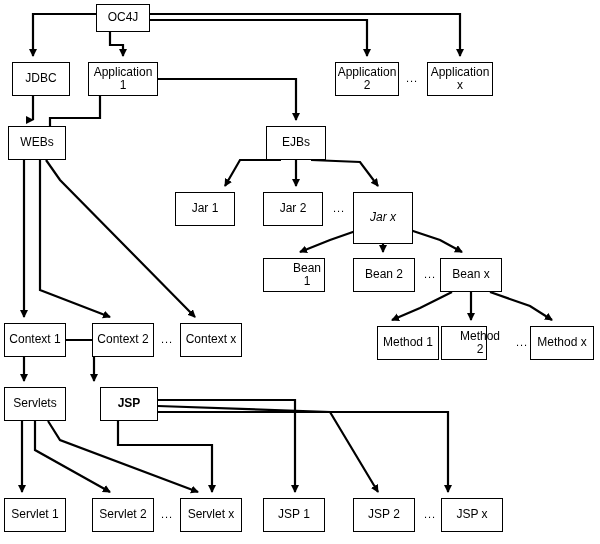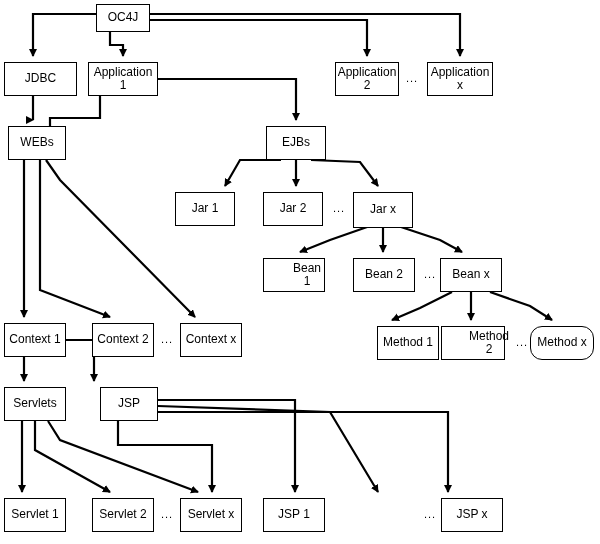--- a/index.html
+++ b/index.html
@@ -111,44 +111,45 @@
 
       <path d="M 158,400 L 295,400 L 295,492"></path>
 
       <path d="M 158,406 L 330,412 L 378,492"></path>
 
       <path d="M 158,412 L 448,412 L 448,492"></path>
     </g>
   </svg>
 
   <div class="node" style="left:96px;  top:4px;   width:54px; height:28px;">OC4J</div>
-  <div class="node" style="left:4px;   top:62px;  width:73px; height:34px;">JDBC</div>
+  <div class="node" style="left:12px;   top:62px;  width:58px; height:34px;">JDBC</div>
   <div class="node" style="left:88px;  top:62px;  width:70px; height:34px;">Application 1</div>
   <div class="node" style="left:335px; top:62px;  width:64px; height:34px;">Application 2</div>
   <div class="node" style="left:427px; top:62px;  width:66px; height:34px;">Application x</div>
   <div class="node" style="left:8px;   top:126px; width:58px; height:34px;">WEBs</div>
   <div class="node" style="left:266px; top:126px; width:60px; height:34px;">EJBs</div>
   <div class="node" style="left:175px; top:192px; width:60px; height:34px;">Jar 1</div>
   <div class="node" style="left:263px; top:192px; width:60px; height:34px;">Jar 2</div>
-  <div class="node" style="left:353px; top:192px; width:60px; height:36px;">Jar x</div>
+  <div class="node" style="left:353px; top:192px; width:60px; height:52px;font-style:italic;">Jar x</div>
   <div class="node" style="left:263px; top:258px; width:62px; height:34px;padding-left:26px;">Bean 1</div>
   <div class="node" style="left:353px; top:258px; width:62px; height:34px;">Bean 2</div>
   <div class="node" style="left:440px; top:258px; width:62px; height:34px;">Bean x</div>
   <div class="node" style="left:4px;   top:323px; width:62px; height:34px;">Context 1</div>
   <div class="node" style="left:92px;  top:323px; width:62px; height:34px;">Context 2</div>
   <div class="node" style="left:180px; top:323px; width:62px; height:34px;text-align:right;">Context x</div>
   <div class="node" style="left:353px; top:326px; width:62px; height:34px;margin-left:24px;">Method 1</div>
-  <div class="node" style="left:441px; top:326px; width:64px; height:34px;padding-left:32px;">Method 2</div>
-  <div class="node" style="left:530px; top:326px; width:64px; height:34px;border-radius:12px;">Method x</div>
+  <div class="node" style="left:441px; top:326px; width:46px; height:34px;padding-left:32px;">Method 2</div>
+  <div class="node" style="left:530px; top:326px; width:64px; height:34px;">Method x</div>
   <div class="node" style="left:4px;   top:387px; width:62px; height:34px;">Servlets</div>
-  <div class="node" style="left:100px; top:387px; width:58px; height:34px;">JSP</div>
+  <div class="node" style="left:100px; top:387px; width:58px; height:34px;font-weight:bold;">JSP</div>
   <div class="node" style="left:4px;   top:498px; width:62px; height:34px;">Servlet 1</div>
   <div class="node" style="left:92px;  top:498px; width:62px; height:34px;">Servlet 2</div>
   <div class="node" style="left:180px; top:498px; width:62px; height:34px;">Servlet x</div>
   <div class="node" style="left:263px; top:498px; width:62px; height:34px;">JSP 1</div>
+  <div class="node" style="left:353px; top:498px; width:62px; height:34px;">JSP  2</div>
   <div class="node" style="left:441px; top:498px; width:62px; height:34px;">JSP  x</div>
 
   <div class="ellipsis" style="left:406px; top:72px;">...</div>
   <div class="ellipsis" style="left:333px; top:202px;">...</div>
   <div class="ellipsis" style="left:424px; top:268px;">...</div>
   <div class="ellipsis" style="left:161px; top:333px;">...</div>
   <div class="ellipsis" style="left:516px; top:336px;">...</div>
   <div class="ellipsis" style="left:161px; top:508px;">...</div>
   <div class="ellipsis" style="left:424px; top:508px;">...</div>
 

